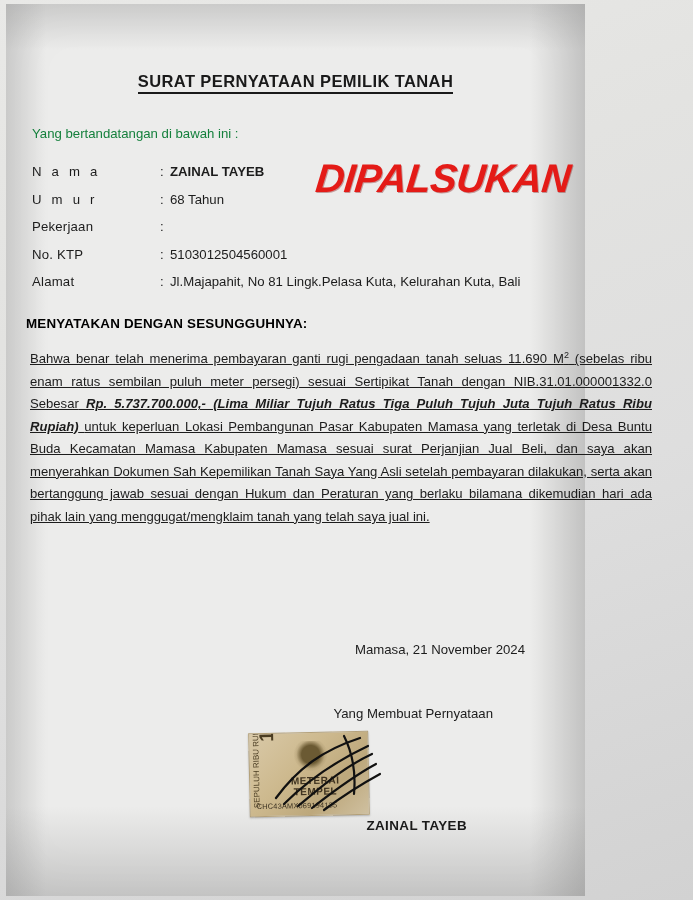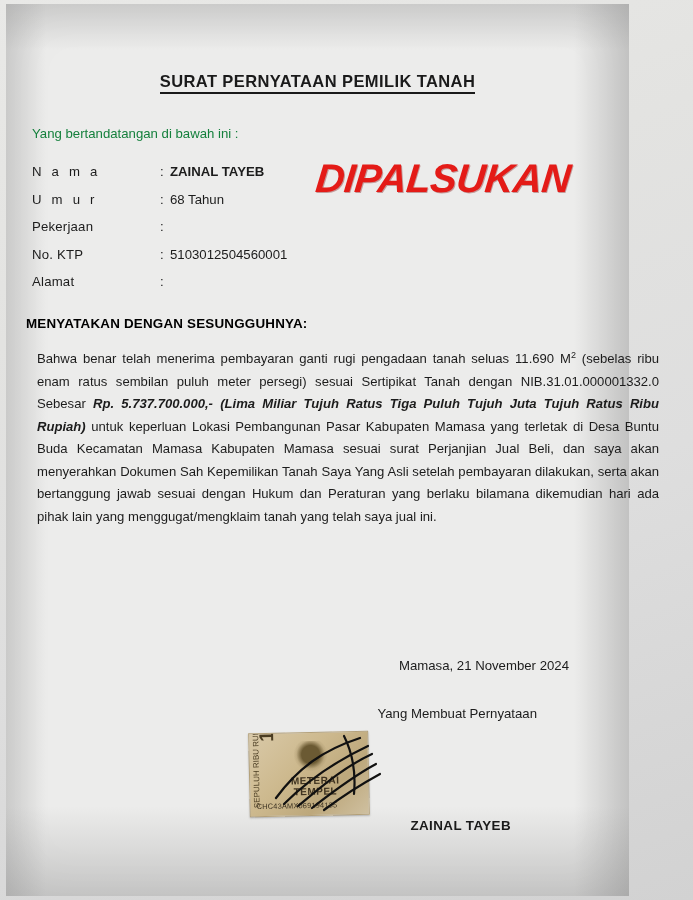--- a/index.html
+++ b/index.html
@@ -17,21 +17,21 @@
     position: relative;
     width: 693px;
     height: 900px;
     background: linear-gradient(160deg, #e9e9e7 0%, #e3e3e1 30%, #dedede 60%, #d2d2d2 100%);
   }
   
   .sheet {
     position: absolute;
     left: 6px;
     top: 4px;
-    width: 623px;
+    width: 579px;
     height: 892px;
     background: #ececeb;
     box-shadow: inset 0 0 60px rgba(0,0,0,0.05);
   }
   
   .shade-left {
     position: absolute;
     left: 0; top: 0; width: 40px; height: 100%;
     background: linear-gradient(to right, rgba(150,150,150,0.35), rgba(150,150,150,0));
     pointer-events: none;
@@ -123,44 +123,45 @@
     left: 20px;
     top: 312px;
     font-size: 13.4px;
     font-weight: bold;
     color: #000000;
     letter-spacing: 0.2px;
   }
 
   .body-text {
     position: absolute;
-    left: 31px;
+    left: 24px;
     top: 344px;
     width: 622px;
     font-size: 13.1px;
     line-height: 1.72;
     color: #1c1c1c;
     text-align: justify;
+    text-decoration: underline;
   }
   .body-text p {
     margin: 0 0 6px 0;
   }
   .bi {
     font-weight: bold;
     font-style: italic;
   }
   sup {
     font-size: 9px;
     vertical-align: super;
   }
 
   .place-date {
     position: absolute;
     right: 60px;
-    top: 654px;
+    top: 638px;
     font-size: 13.2px;
     color: #1c1c1c;
   }
   .sign-caption {
     position: absolute;
     right: 92px;
     top: 702px;
     font-size: 13.2px;
     color: #1c1c1c;
   }
@@ -302,20 +303,21 @@
 
         <div class="field-row">
           <div class="field-label">No. KTP</div>
           <div class="field-colon">:</div>
           <div class="field-value">5103012504560001</div>
         </div>
 
         <div class="field-row">
           <div class="field-label">Alamat</div>
           <div class="field-colon">:</div>
+          <div class="field-value">Jl.Majapahit, No 81 Lingk.Pelasa Kuta, Kelurahan Kuta, Bali</div>
         </div>
 
       </div>
 
       <div class="declare-heading">MENYATAKAN DENGAN SESUNGGUHNYA:</div>
 
       <div class="body-text">
         <p><span>Bahwa benar telah menerima pembayaran ganti rugi pengadaan tanah seluas 11.690 M</span><sup>2</sup> <span>(sebelas ribu enam ratus sembilan puluh meter persegi) sesuai Sertipikat Tanah dengan NIB.31.01.000001332.0 Sebesar</span> <span class="bi">Rp. 5.737.700.000,- (Lima Miliar Tujuh Ratus Tiga Puluh Tujuh Juta Tujuh Ratus Ribu Rupiah)</span> <span>untuk keperluan Lokasi Pembangunan Pasar Kabupaten Mamasa yang terletak di Desa Buntu Buda Kecamatan Mamasa Kabupaten Mamasa sesuai surat Perjanjian Jual Beli, dan saya akan menyerahkan Dokumen Sah Kepemilikan Tanah Saya Yang Asli setelah pembayaran dilakukan, serta akan bertanggung jawab sesuai dengan Hukum dan Peraturan yang berlaku bilamana dikemudian hari ada pihak lain yang menggugat/mengklaim tanah yang telah saya jual ini.</span></p>
       </div>
 

